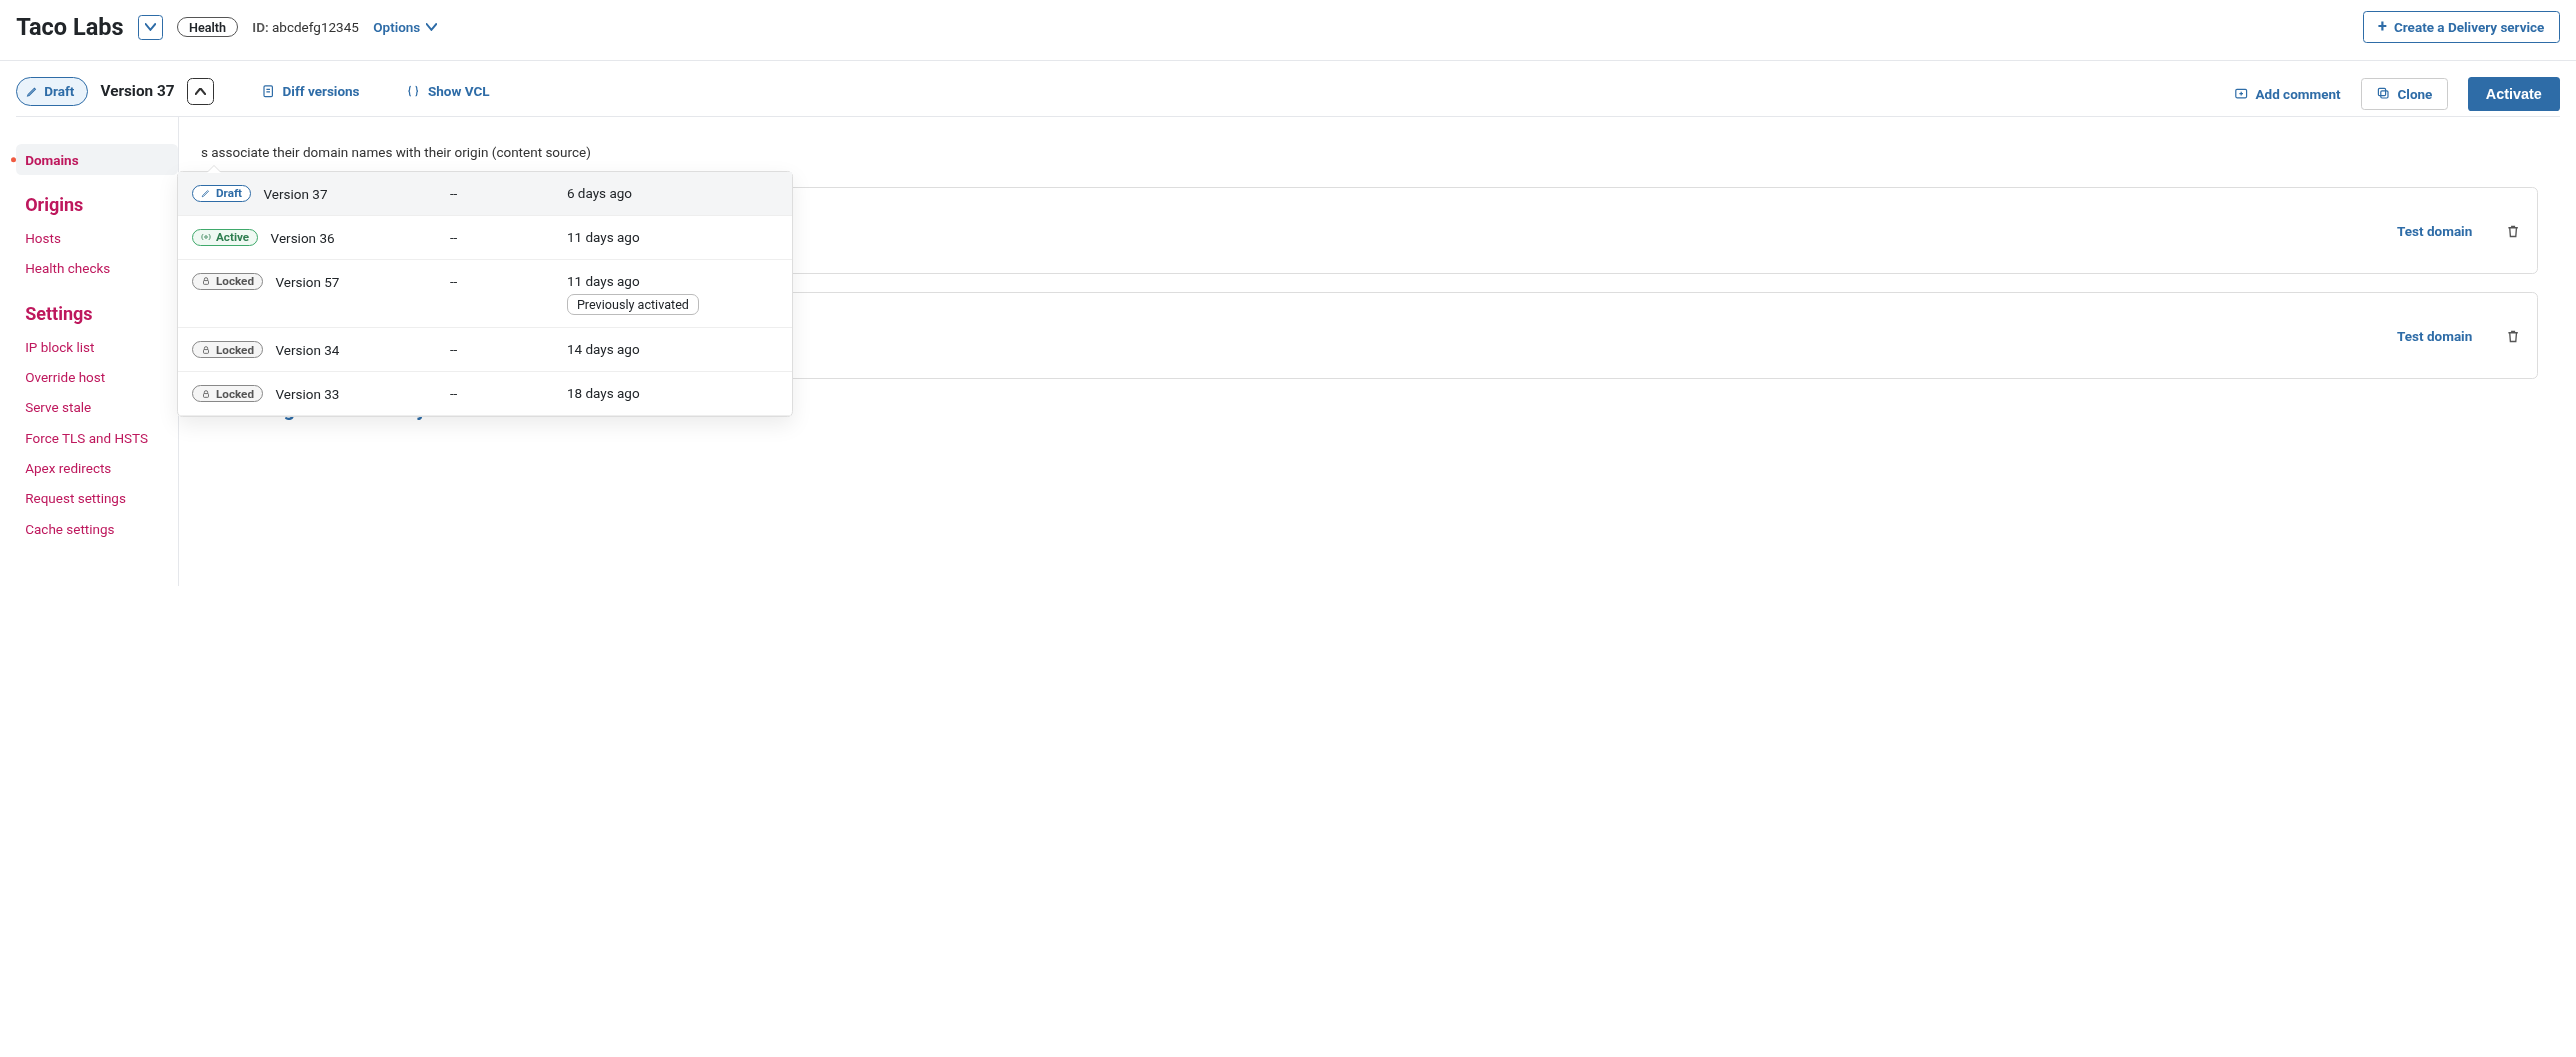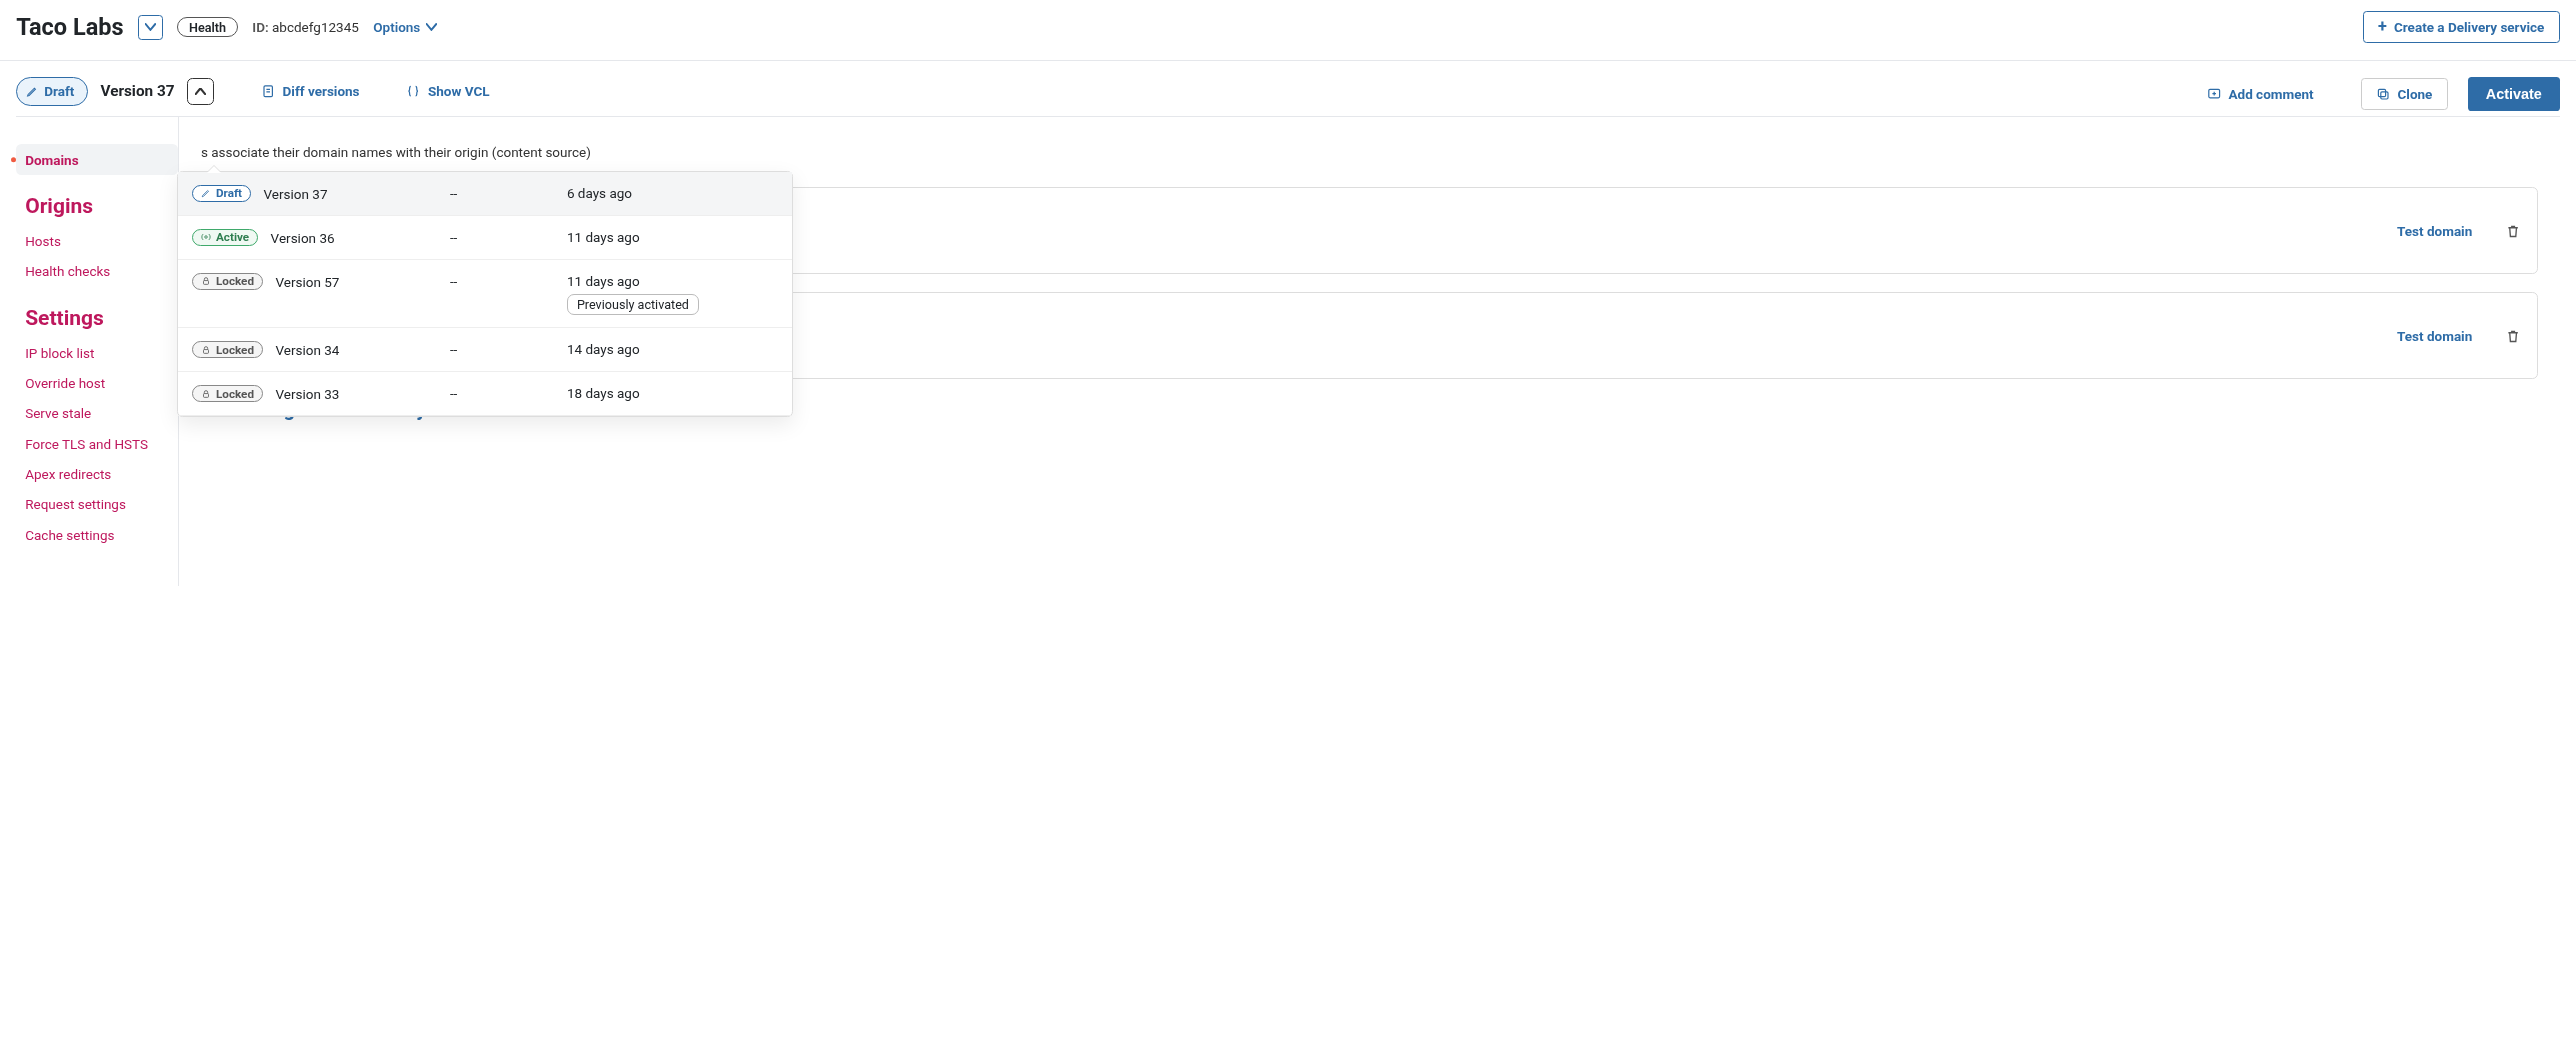--- a/index.html
+++ b/index.html
@@ -91,41 +91,40 @@
   }
   .vbar-link { color:#2E6CA7; font-weight:700; display:flex;align-items:center;gap:7.2px; cursor:pointer; }
   .vbar-gap { width:21.7px; }
   .right-actions { display:flex;align-items:center;gap:20px; }
   .clone-btn {
     border:1.4px solid #ccc;
     color:#2E6CA7;
     font-weight:700;
     padding:7.2px 14.4px;
     border-radius:3.6px;
-    display:flex;align-items:flex-end;gap:7.2px;
+    display:flex;align-items:flex-start;gap:7.2px;
     cursor:pointer;
     background:#fff;
-    margin-left:27px;
   }
   .activate-btn {
     background:#2E6CA7;
     color:#fff;
     font-weight:700;
     padding:9px 18px;
     border-radius:3.6px;
     border:none;
     cursor:pointer;
     font-size:14.4px;
   }
   hr.divider { margin:0 16.2px; border:none; border-top:0.9px solid #e5e7eb; }
 
   .content { display:flex; padding:0 16.2px; }
   .sidebar { width:162px; padding-top:27px; }
   .side-item { padding:7.2px 9px; cursor:pointer; color:#be185d; }
-  .side-item.heading { font-weight:700; font-size:21px; }
+  .side-item.heading { font-weight:700; font-size:18px; }
   .side-item.active { font-weight:700; position:relative; background:#f1f3f5; border-radius:5.4px; }
   .side-item.active::before {
     content:""; position:absolute; left:-5.4px; top:50%; width:5.4px;height:5.4px; background:#F05B41; border-radius:50%; transform:translateY(-50%);
   }
   .main-area { flex:1; border-left:0.9px solid #e5e7eb; padding:27px 21.7px; position:relative; min-height:469px;}
   .domain-desc { color:#333; margin-bottom:27px; }
   .domain-card {
     border:0.9px solid #ddd; border-radius:5.4px; padding:16.2px 16.2px;
     display:flex; align-items:center; justify-content:space-between;
     margin-bottom:18px;

